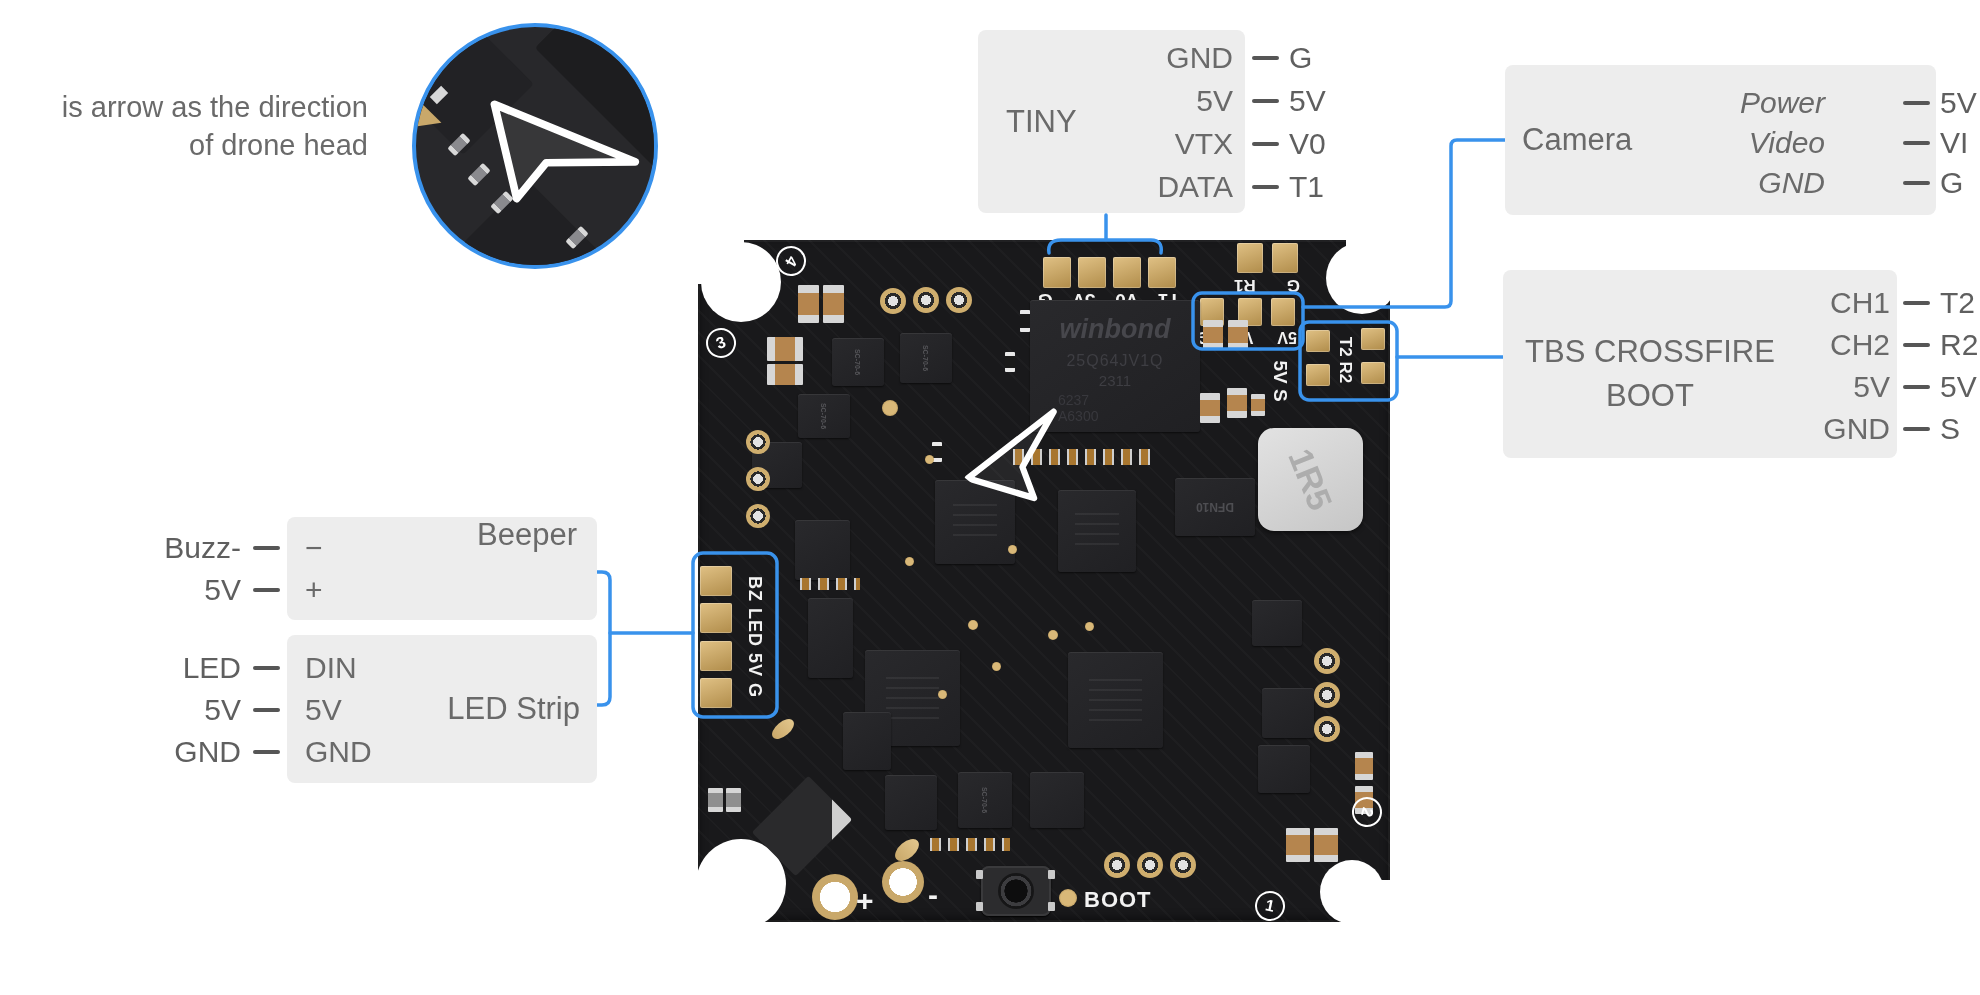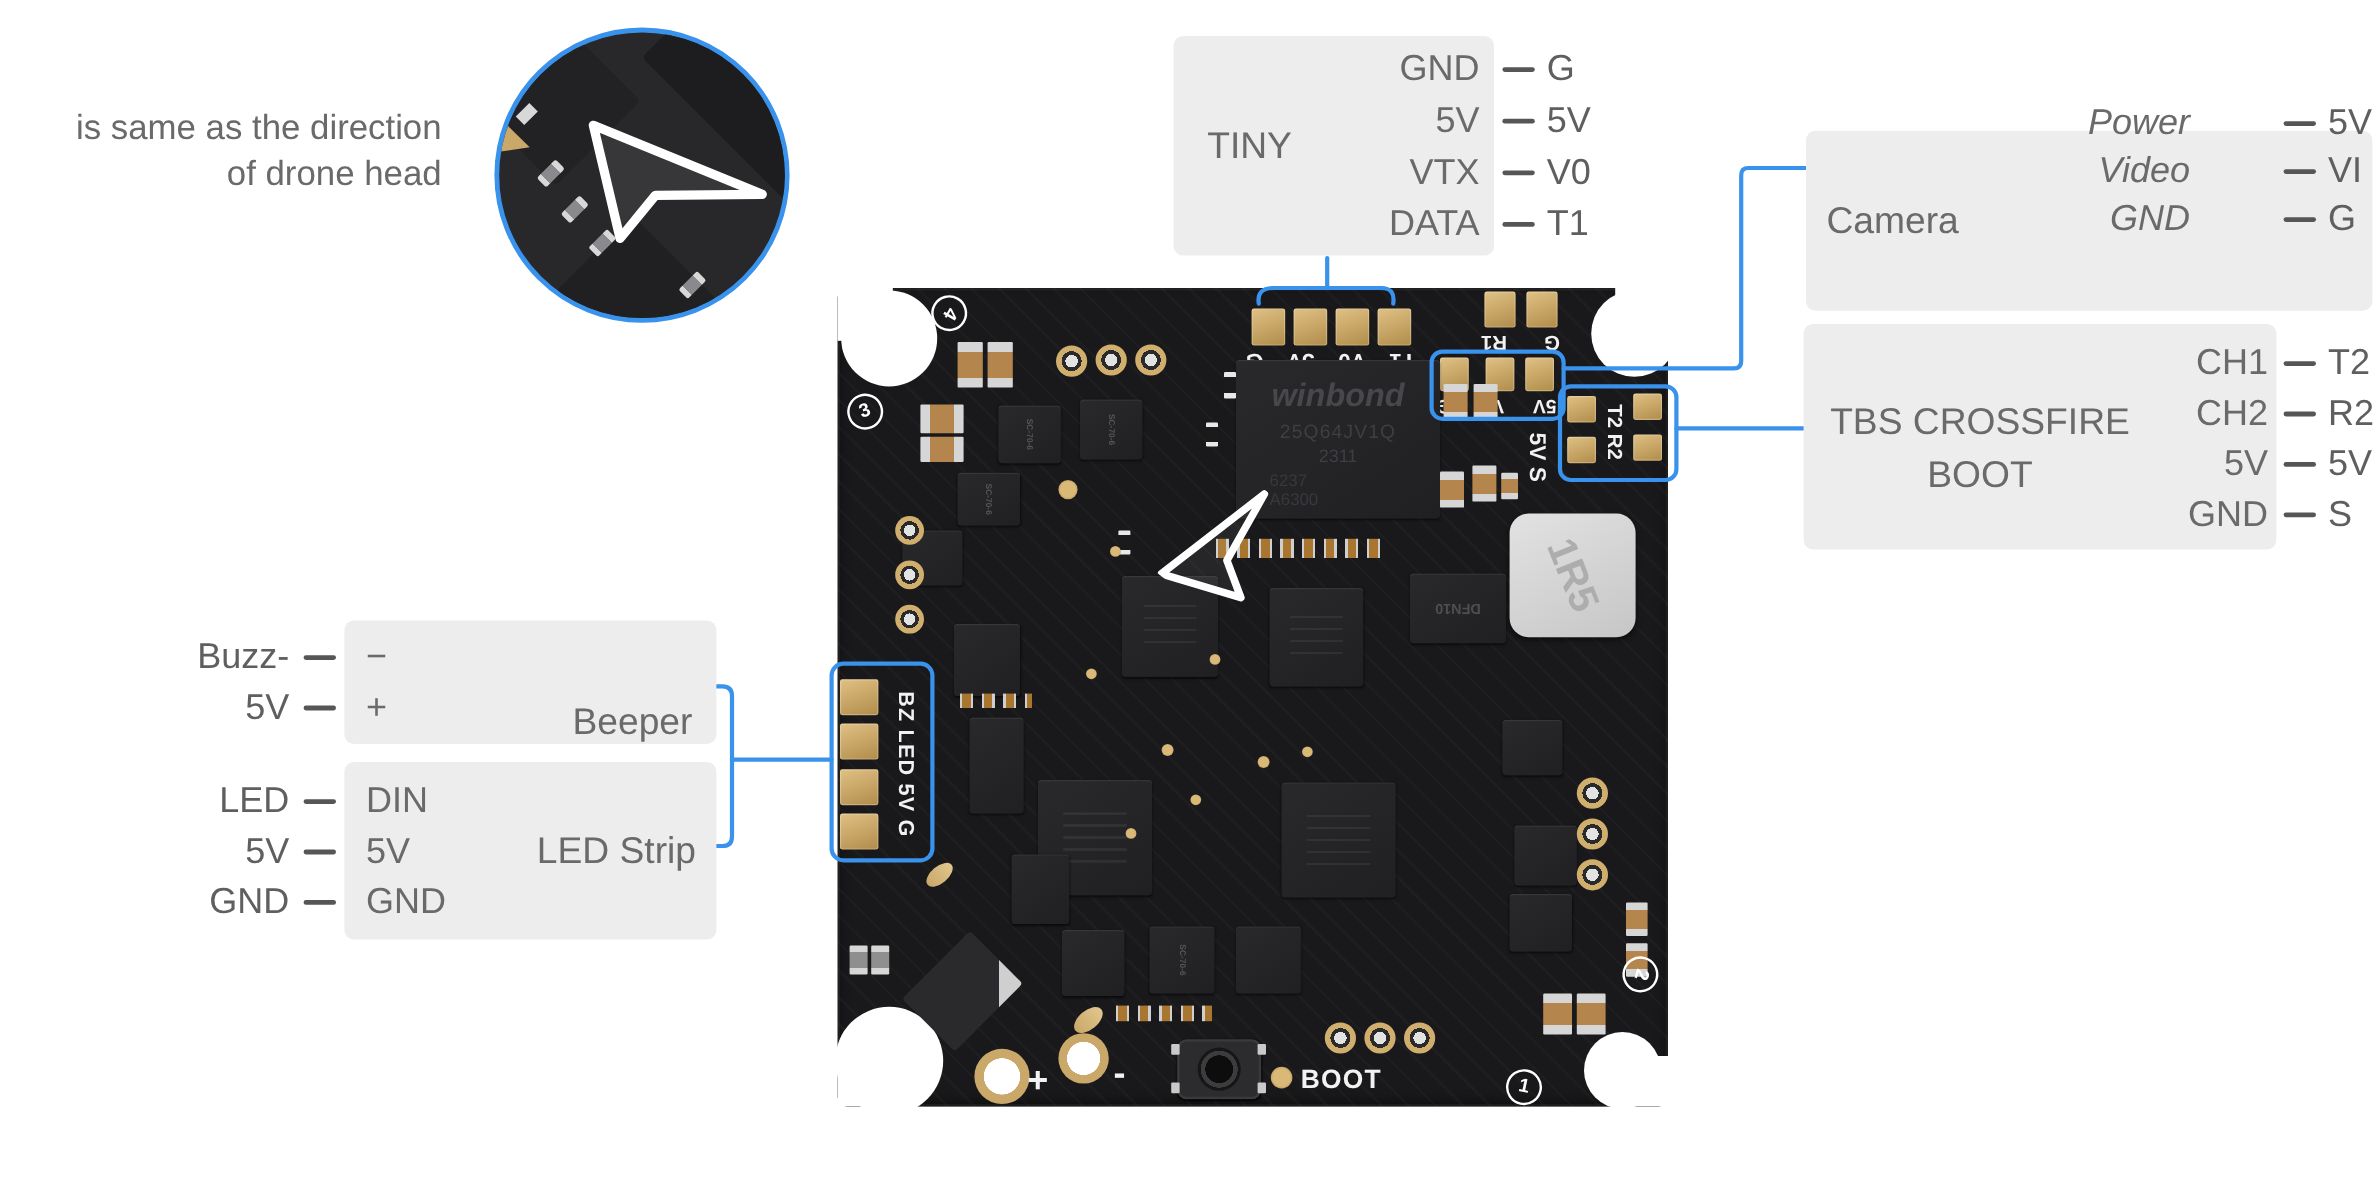--- a/index.html
+++ b/index.html
@@ -69,21 +69,21 @@
   .dash.after{margin-left:12px;} .dash.before{margin-right:10px;}
   .overlay{position:absolute;left:0;top:0;z-index:30;pointer-events:none;}
   .z20{z-index:20;} .z40{z-index:40;}
 </style>
 </head>
 <body>
 
 <div class="canvas">
 
   <div class="note">
-    <div>is same as the direction</div>
+    <div>is arrow as the direction</div>
     <div>of drone head</div>
   </div>
 
   <div class="inset z40">
     <div class="blk" style="left:140px;top:-30px;width:170px;height:130px;background:#1d1d1f;transform:rotate(45deg);"></div>
     <div class="blk" style="left:-20px;top:0px;width:120px;height:100px;background:#222225;transform:rotate(45deg);"></div>
     <div class="blk" style="left:60px;top:185px;width:130px;height:90px;background:#202023;transform:rotate(45deg);"></div>
     <div class="wedge" style="left:2px;top:80px;"></div>
     <div class="tick" style="left:18px;top:60px;"></div>
     <div class="res" style="left:32px;top:112px;"></div>
@@ -297,21 +297,21 @@
     <div class="row" style="height:43px;">
         <span class="dash before"></span>
         <span>V0</span>
       </div>
     <div class="row" style="height:43px;">
         <span class="dash before"></span>
         <span>T1</span>
       </div>
   </div>
 
-  <div class="abox z40" style="left:1505px;top:65px;width:472px;height:150px;margin-top:44px;">
+  <div class="abox z40" style="left:1505px;top:65px;width:431px;height:150px;">
     <div class="abox-label" style="left:17px;top:0;height:100%;">Camera</div>
   </div>
   <div class="pincol z40" style="left:1640px;top:83px;width:185px;font-style:italic;">
     <div class="row" style="height:40px;">Power</div>
     <div class="row" style="height:40px;">Video</div>
     <div class="row" style="height:40px;">GND</div>
   </div>
   <div class="extcol z40" style="left:1903px;top:83px;">
     <div class="row" style="height:40px;">
         <span class="dash before"></span>
@@ -352,21 +352,21 @@
         <span class="dash before"></span>
         <span>5V</span>
       </div>
     <div class="row">
         <span class="dash before"></span>
         <span>S</span>
       </div>
   </div>
 
   <div class="abox z40" style="left:287px;top:517px;width:310px;height:103px;">
-    <div style="position:absolute;right:20px;top:0;height:100%;display:flex;align-items:flex-end;font-size:31px;">
+    <div style="position:absolute;right:20px;top:0;height:100%;display:flex;align-items:flex-start;font-size:31px;">
         <span>Beeper</span>
       </div>
   </div>
   <div class="pincol lft z40" style="left:305px;top:527px;width:60px;">
     <div class="row">−</div>
     <div class="row">+</div>
   </div>
   <div class="extcol rgt z40" style="left:100px;top:527px;width:180px;">
     <div class="row">
         <span>Buzz-</span>

